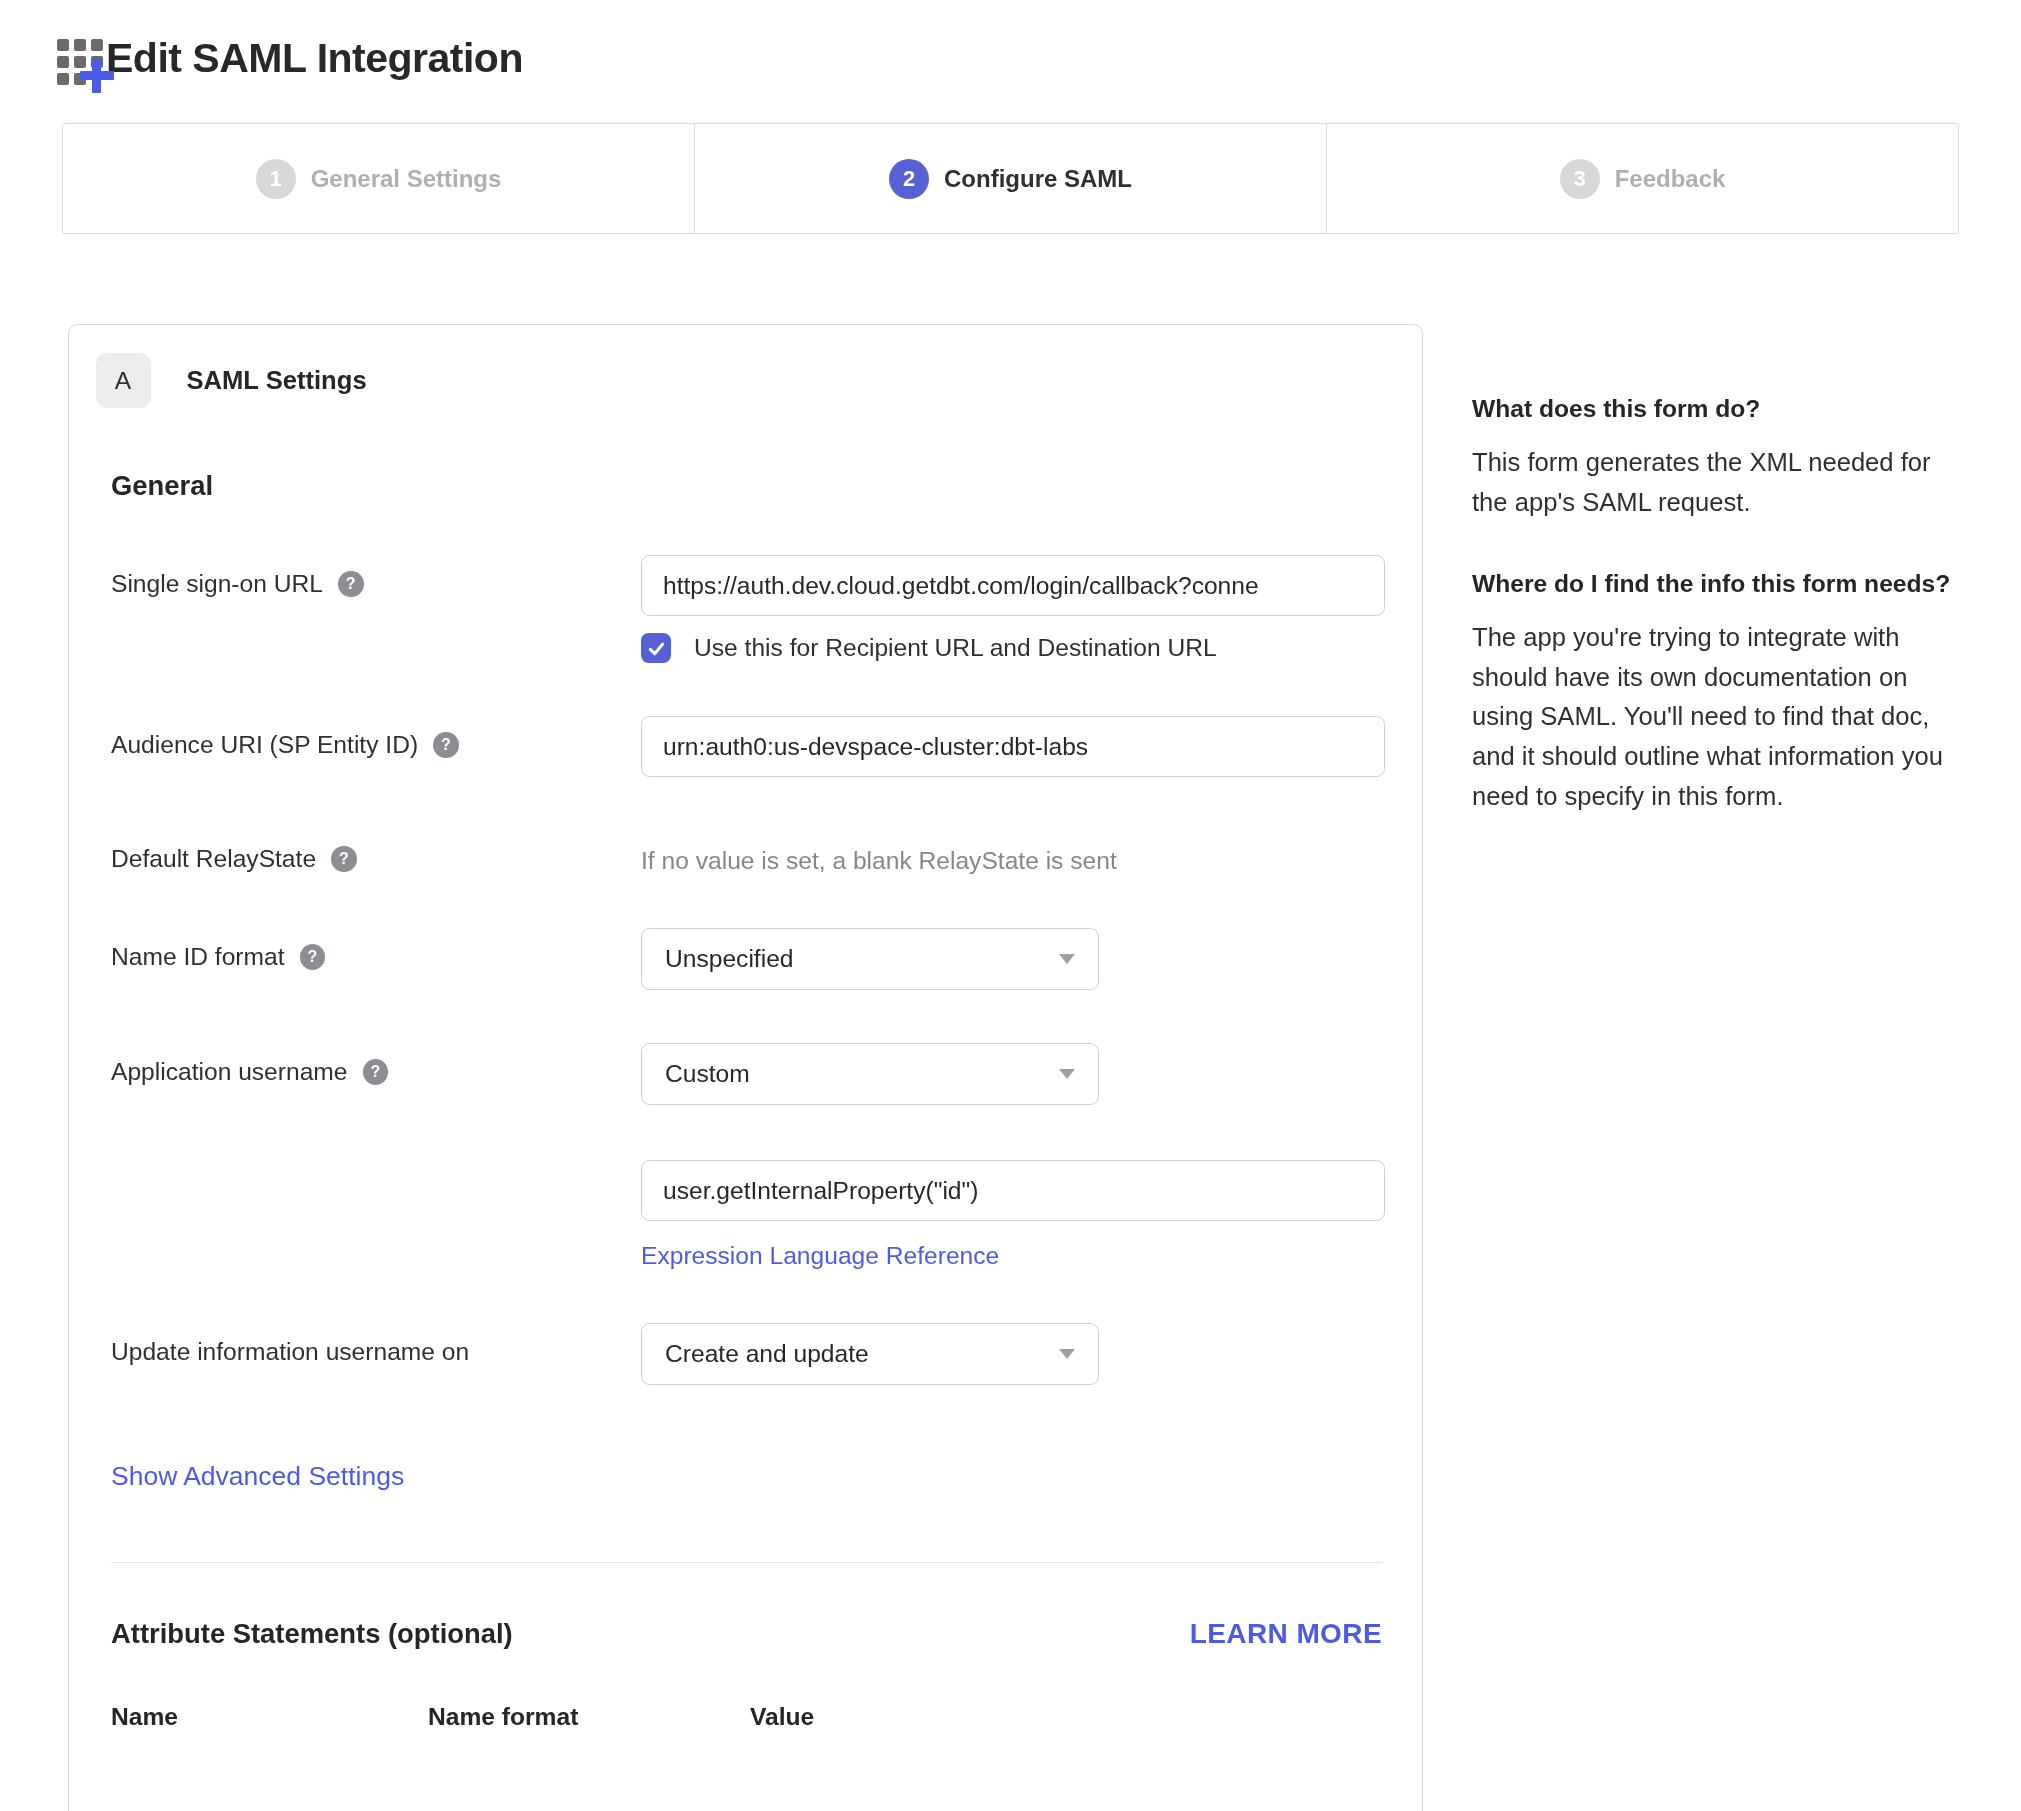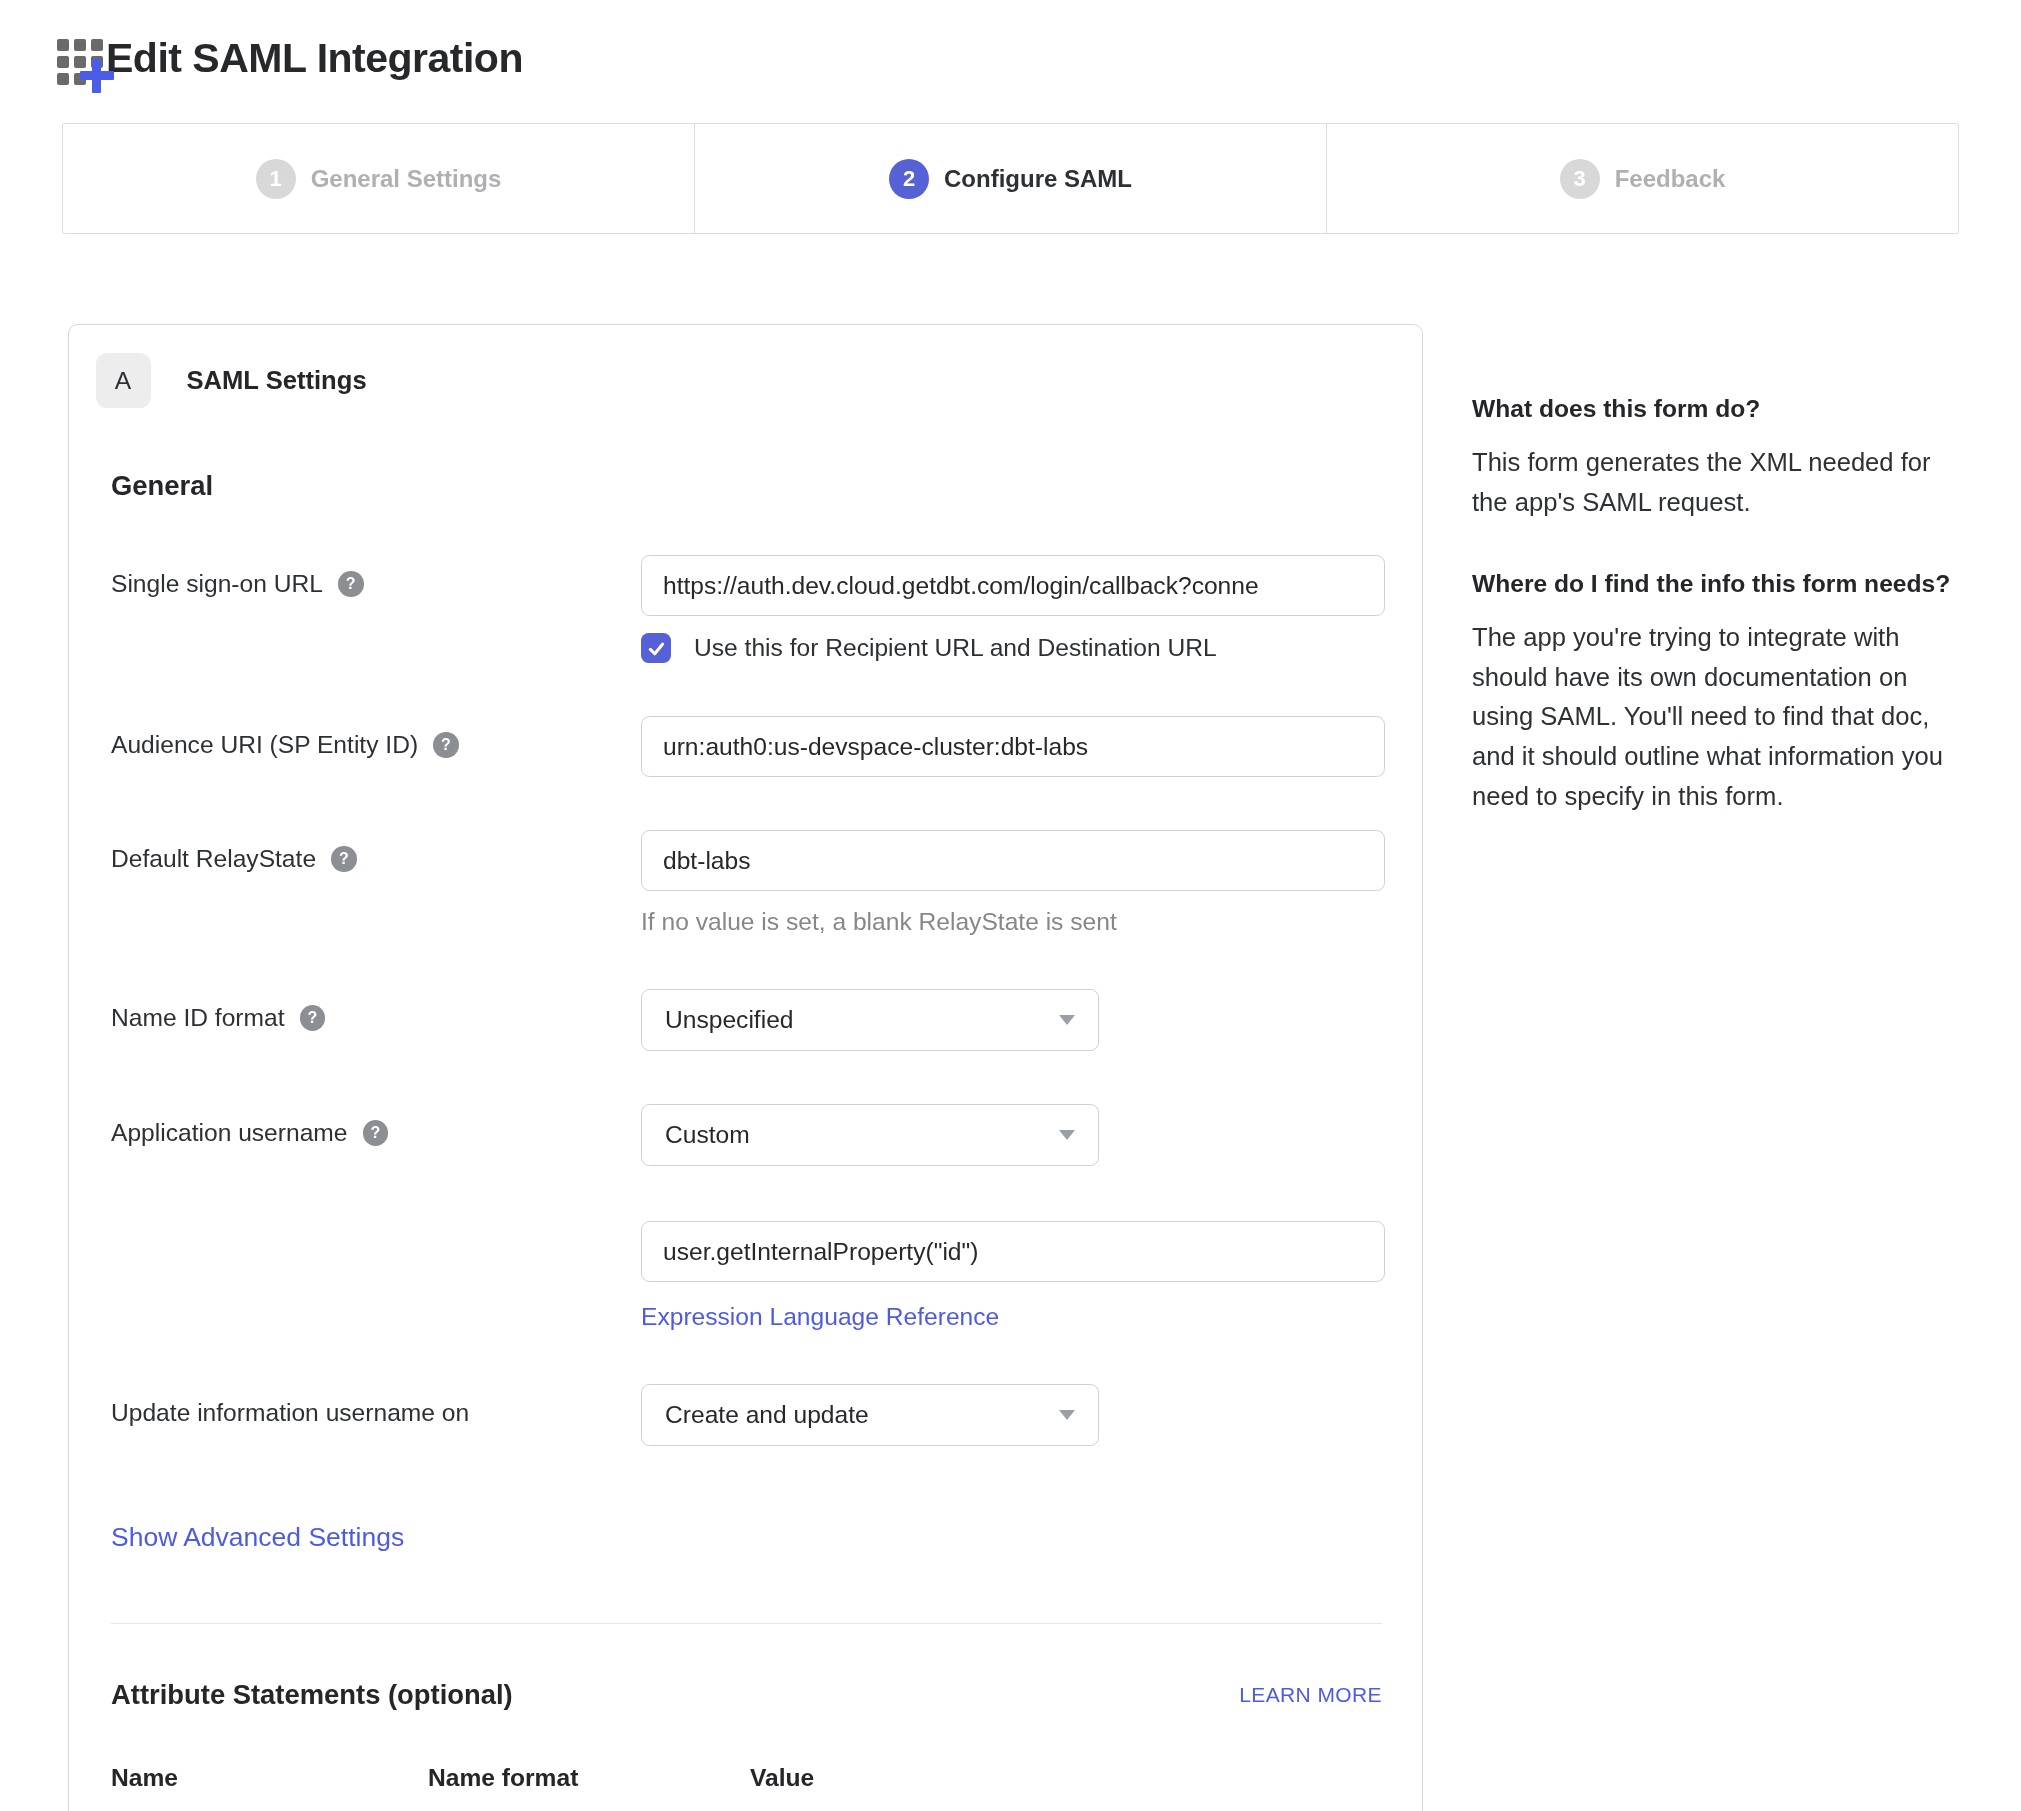--- a/index.html
+++ b/index.html
@@ -102,21 +102,21 @@
   .expr-link { display: inline-block; margin-top: 21px; font-size: 24.6px; }
   .custom-input-block { margin: 55px 0 0 530px; }
 
   .advanced-row { margin-top: 76px; }
   .advanced-link { font-size: 26.5px; }
 
   .divider { margin-top: 70px; border-top: 0.9px solid #e6e6e6; height: 0; }
 
   .attr-head-row { margin-top: 55px; display: flex; align-items: center; justify-content: space-between; }
   .attr-heading { font-size: 27.4px; font-weight: 700; color: #24262a; }
-  .learn-more { font-size: 21px; font-weight: 400; letter-spacing: 0.4px; }
+  .learn-more { font-size: 28px; font-weight: 700; letter-spacing: 0.4px; }
 
   .attr-cols { margin-top: 53px; display: flex; }
   .attr-col { font-size: 24.6px; font-weight: 700; color: #24262a; }
   .attr-col.c1 { width: 317px; flex: none; }
   .attr-col.c2 { width: 322px; flex: none; }
 
   
   .help-panel { width: 485px; flex: none; padding-top: 68px; }
   .help-q { font-size: 24.6px; font-weight: 700; color: #24262a; line-height: 1.4; margin-top: 44px; }
   .help-q:first-child { margin-top: 0; }
@@ -197,21 +197,20 @@
           <input class="text-input" type="text" value="urn:auth0:us-devspace-cluster:dbt-labs" style="">
         </div>
       </div>
 
       <div class="form-row">
         <div class="row-label">
           <span class="label-text">Default RelayState</span>
           <span class="help">?</span>
         </div>
         <div class="row-control">
-          <input class="text-input" type="text" value="dbt-labs" style="">
           <div class="hint">If no value is set, a blank RelayState is sent</div>
         </div>
       </div>
 
       <div class="form-row">
         <div class="row-label">
           <span class="label-text">Name ID format</span>
           <span class="help">?</span>
         </div>
         <div class="row-control">

